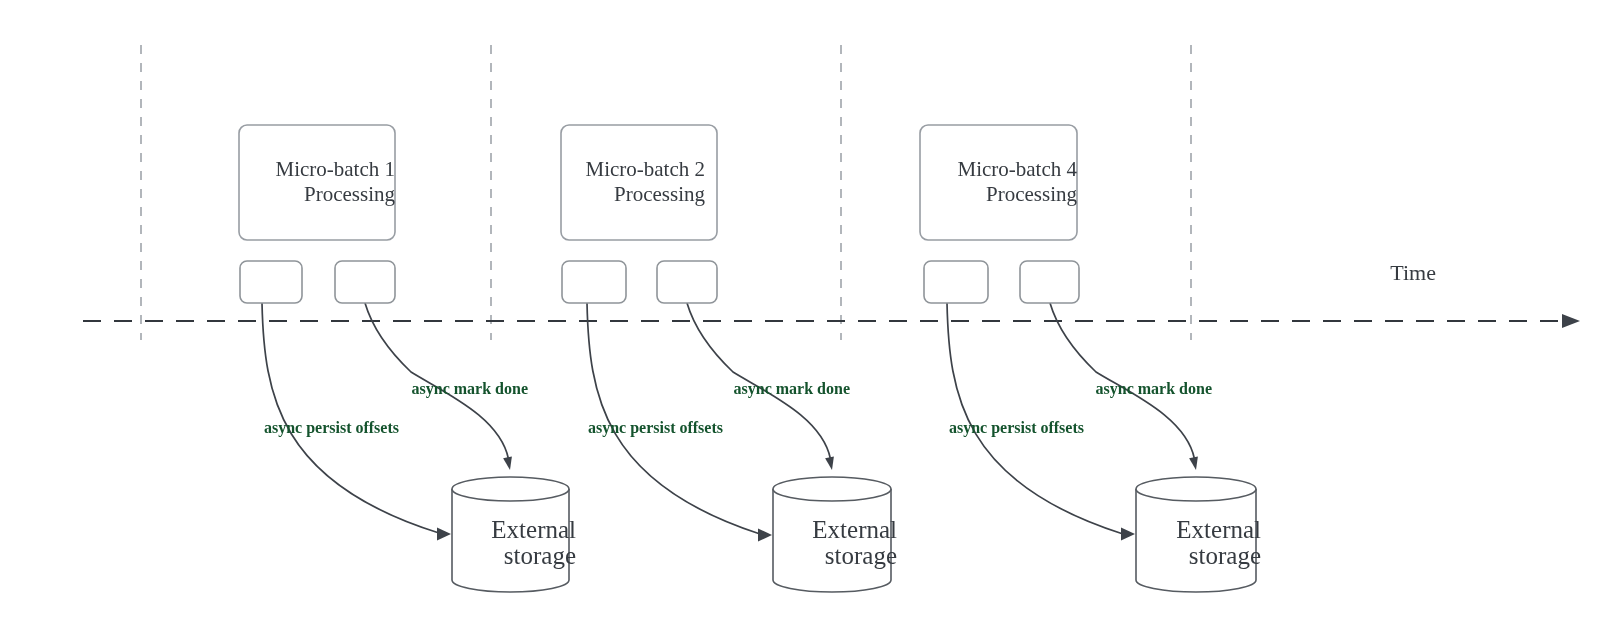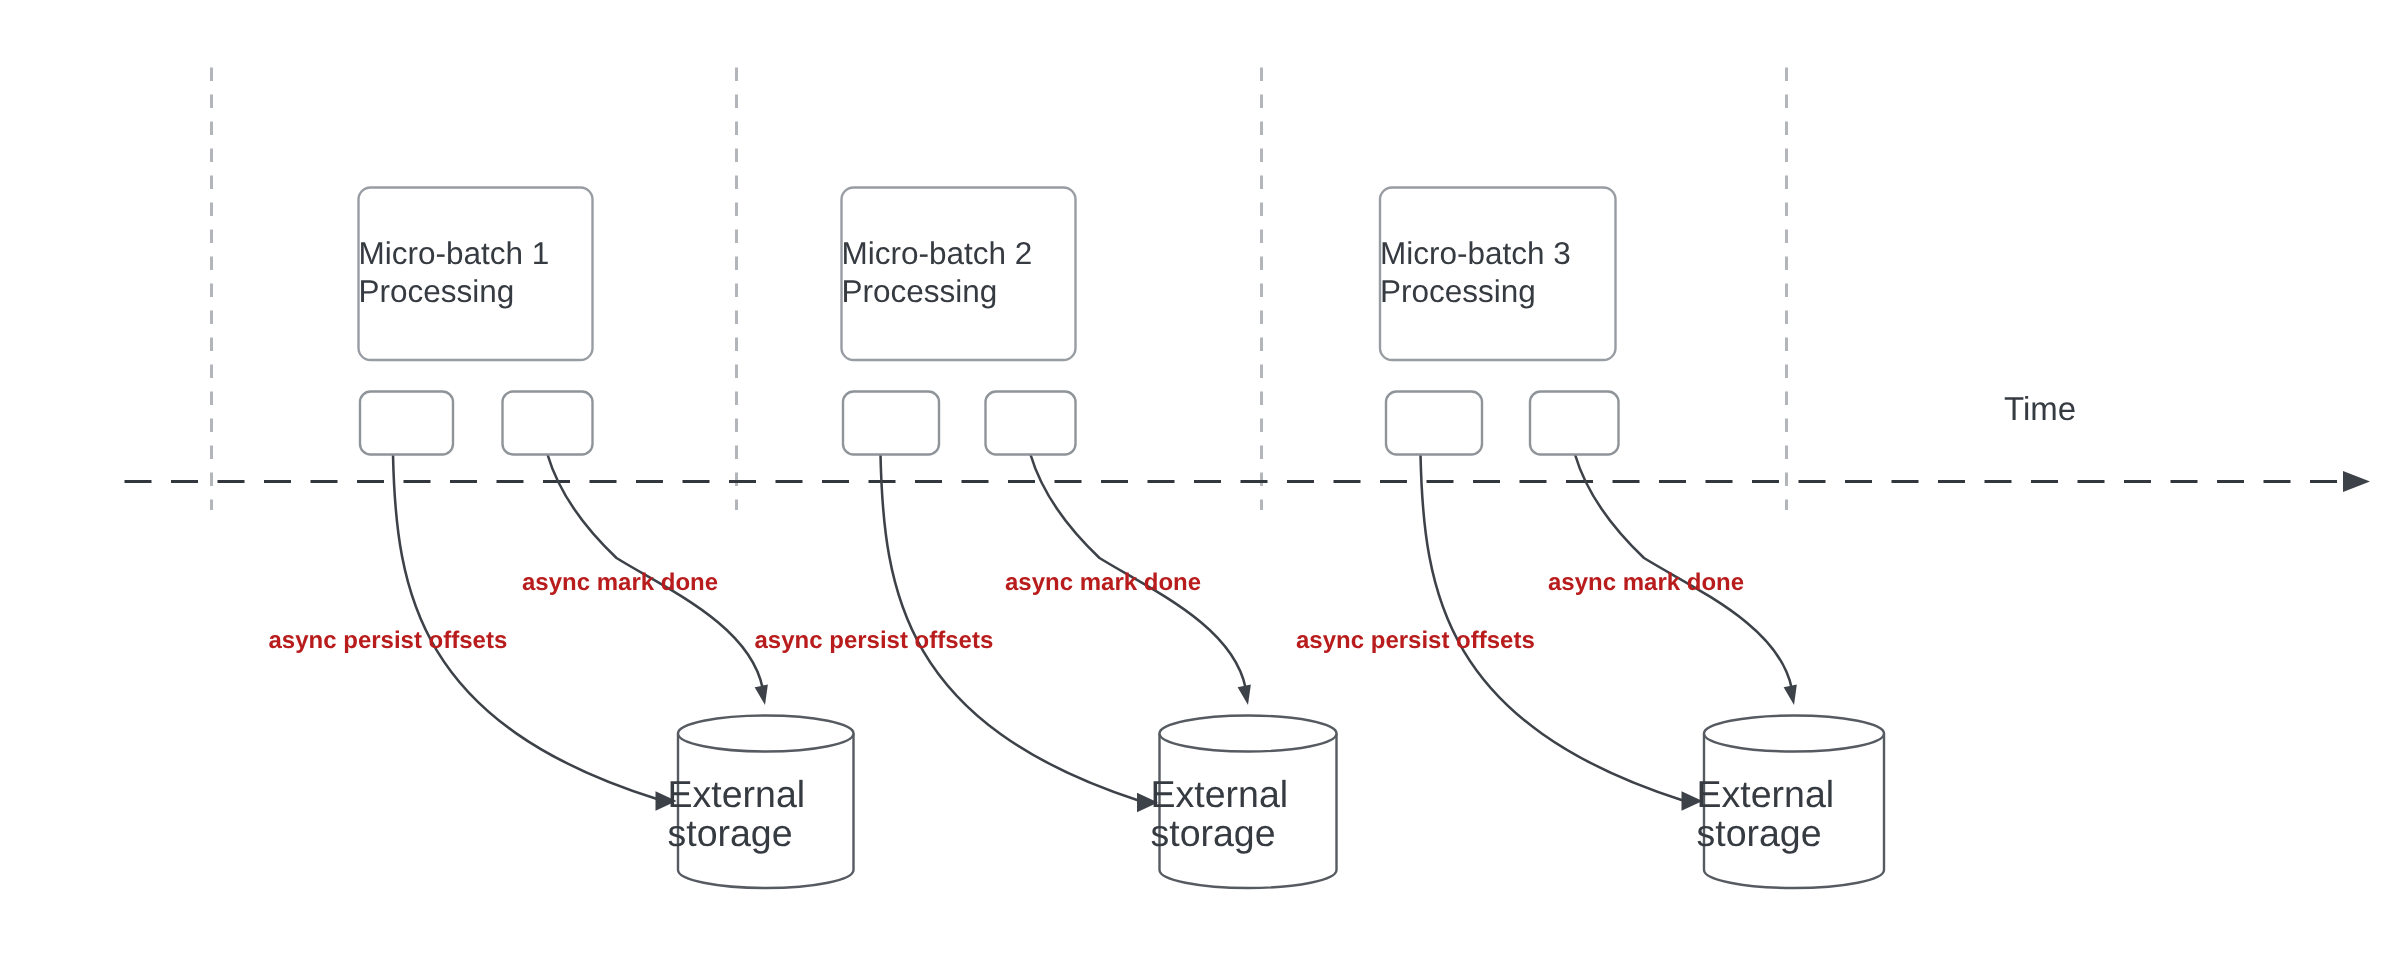--- a/index.html
+++ b/index.html
@@ -6,28 +6,28 @@
   .canvas{
     position:relative;
     width:1600px;height:642px;
     background:#ffffff;
     font-family:"Liberation Sans", sans-serif;
     overflow:hidden;
   }
   .canvas svg{position:absolute;left:0;top:0;}
   .lbl{
     position:absolute;
-    text-align:left;
+    text-align:right;
     color:#363b41;
     white-space:pre-line;
-    -webkit-user-select:none;user-select:none;
+    -webkit-user-select:none;user-select:none;font-family:Liberation Serif, serif;
   }
   .shape-lbl{font-size:21px;line-height:25px;}
   .cyl-lbl{font-size:25px;line-height:26px;}
-  .conn-lbl{font-size:16px;line-height:18px;font-weight:bold;color:#b91c1c;}
+  .conn-lbl{font-size:16px;line-height:18px;font-weight:bold;color:#14532d;}
   .time-lbl{font-size:22px;line-height:22px;color:#363b41;}
   .guide{stroke:#b2b6bb;stroke-width:2;stroke-dasharray:9 9;fill:none;}
   .timeline{stroke:#32373d;stroke-width:2;stroke-dasharray:18 13;fill:none;}
   .conn{stroke:#3d4249;stroke-width:1.7;fill:none;}
   .ah{fill:#3d4249;stroke:none;}
   .rectshape{fill:#ffffff;stroke:#989da3;stroke-width:1.6;}
   .smallrect{fill:#ffffff;stroke:#8f9499;stroke-width:1.6;}
   .cyl{fill:#ffffff;stroke:#565b61;stroke-width:1.6;}
 </style>
 </head>
@@ -79,21 +79,21 @@
     <rect class="smallrect" x="1020" y="261" width="59" height="42" rx="7"></rect>
 
     <path class="cyl" d="M 1136 489 V 580 A 60 12 0 0 0 1256 580 V 489"></path>
     <ellipse class="cyl" cx="1196" cy="489" rx="60" ry="12"></ellipse>
   </svg>
 
   <div class="lbl shape-lbl" style="left:239px;top:157px;width:156px;">Micro-batch 1
 Processing</div>
   <div class="lbl shape-lbl" style="left:561px;top:157px;width:144px;">Micro-batch 2
 Processing</div>
-  <div class="lbl shape-lbl" style="left:920px;top:157px;width:157px;">Micro-batch 3
+  <div class="lbl shape-lbl" style="left:920px;top:157px;width:157px;">Micro-batch 4
 Processing</div>
 
   <div class="lbl conn-lbl" style="left:179px;top:419px;width:220px;">async persist offsets</div>
   <div class="lbl conn-lbl" style="left:503px;top:419px;width:220px;">async persist offsets</div>
   <div class="lbl conn-lbl" style="left:864px;top:419px;width:220px;">async persist offsets</div>
 
   <div class="lbl conn-lbl" style="left:348px;top:380px;width:180px;">async mark done</div>
   <div class="lbl conn-lbl" style="left:670px;top:380px;width:180px;">async mark done</div>
   <div class="lbl conn-lbl" style="left:1032px;top:380px;width:180px;">async mark done</div>
 

